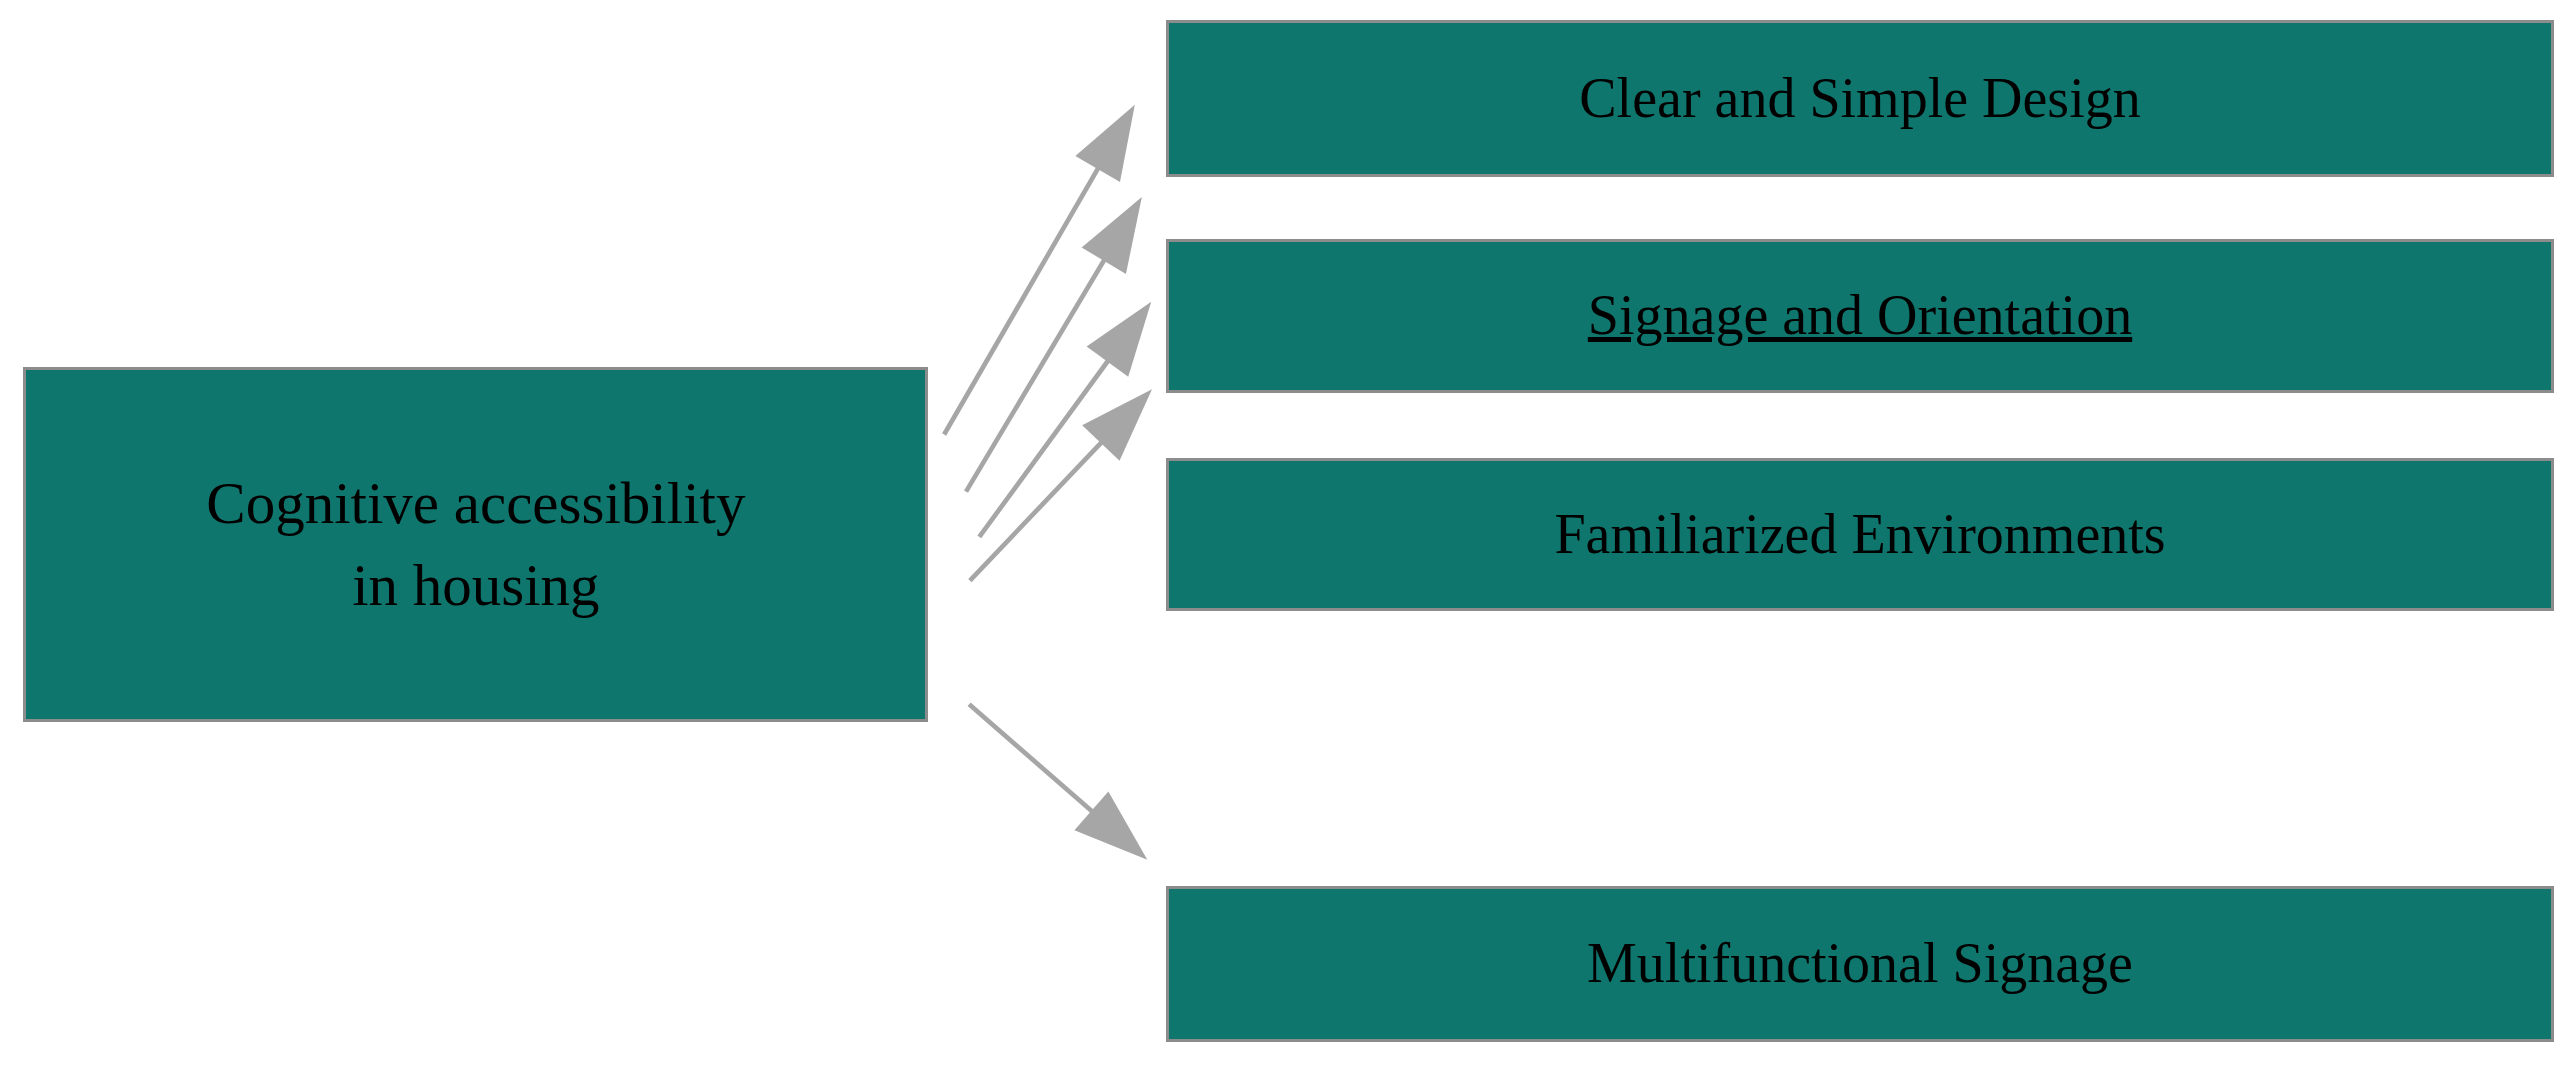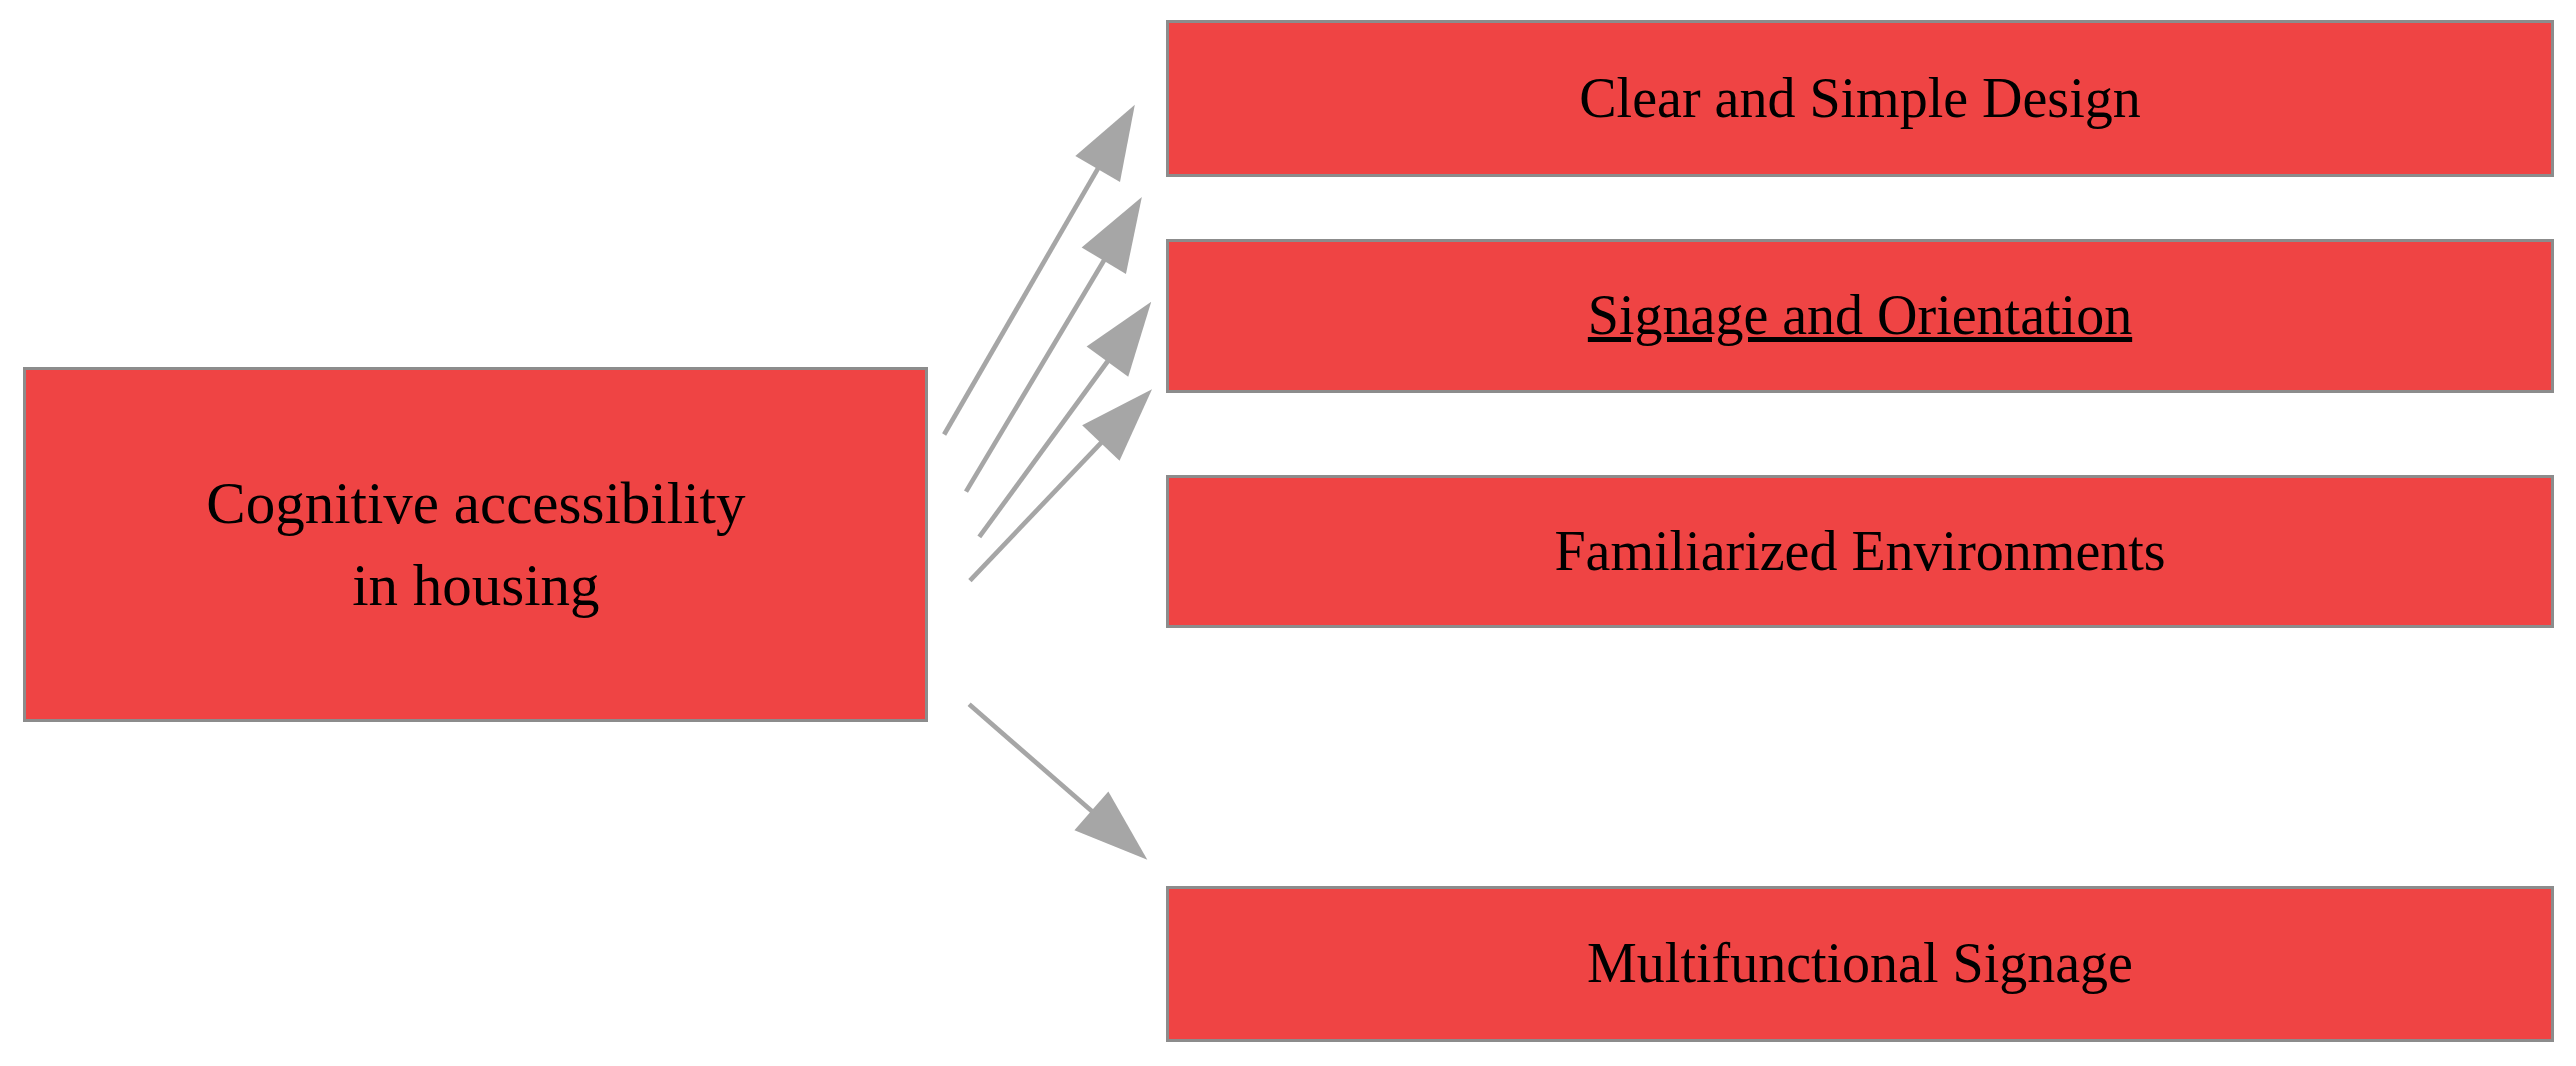--- a/index.html
+++ b/index.html
@@ -13,21 +13,21 @@
   #canvas {
     position: relative;
     width: 2576px;
     height: 1066px;
     background: #ffffff;
     overflow: hidden;
   }
   .node-box {
     position: absolute;
     box-sizing: border-box;
-    background: #ef4444;
+    background: #0f766e;
     border: 3.1px solid #8c8c8c;
     display: flex;
     align-items: center;
     justify-content: center;
     text-align: center;
     color: #000000;
     line-height: 1.38;
   }
   .root-box {
     left: 23.4px;
@@ -42,21 +42,21 @@
     padding: 0 31px;
   }
   .leaf-box {
     left: 1166px;
     width: 1388px;
     height: 157px;
     font-size: 56px;
   }
   .leaf-1 { top: 20.3px; }
   .leaf-2 { top: 239px; height: 154px; text-decoration: underline; }
-  .leaf-3 { top: 458px; height: 153px; margin-top: 17px; }
+  .leaf-3 { top: 458px; height: 153px; }
   .leaf-4 { top: 677px; height: 153px; }
   .leaf-5 { top: 886px; height: 156px; }
   .leaf-label {
     display: block;
     padding: 0 23.4px;
   }
   #arrow-layer {
     position: absolute;
     left: 0;
     top: 0;

